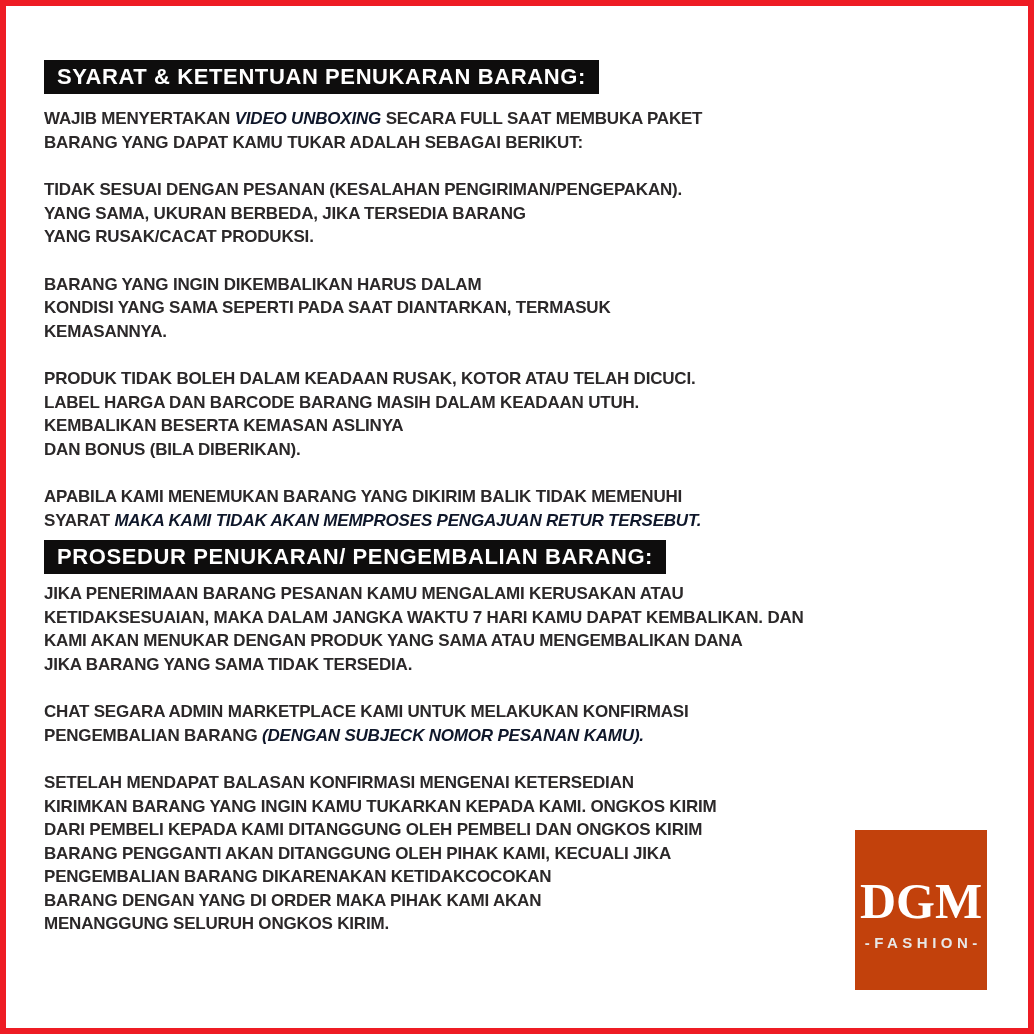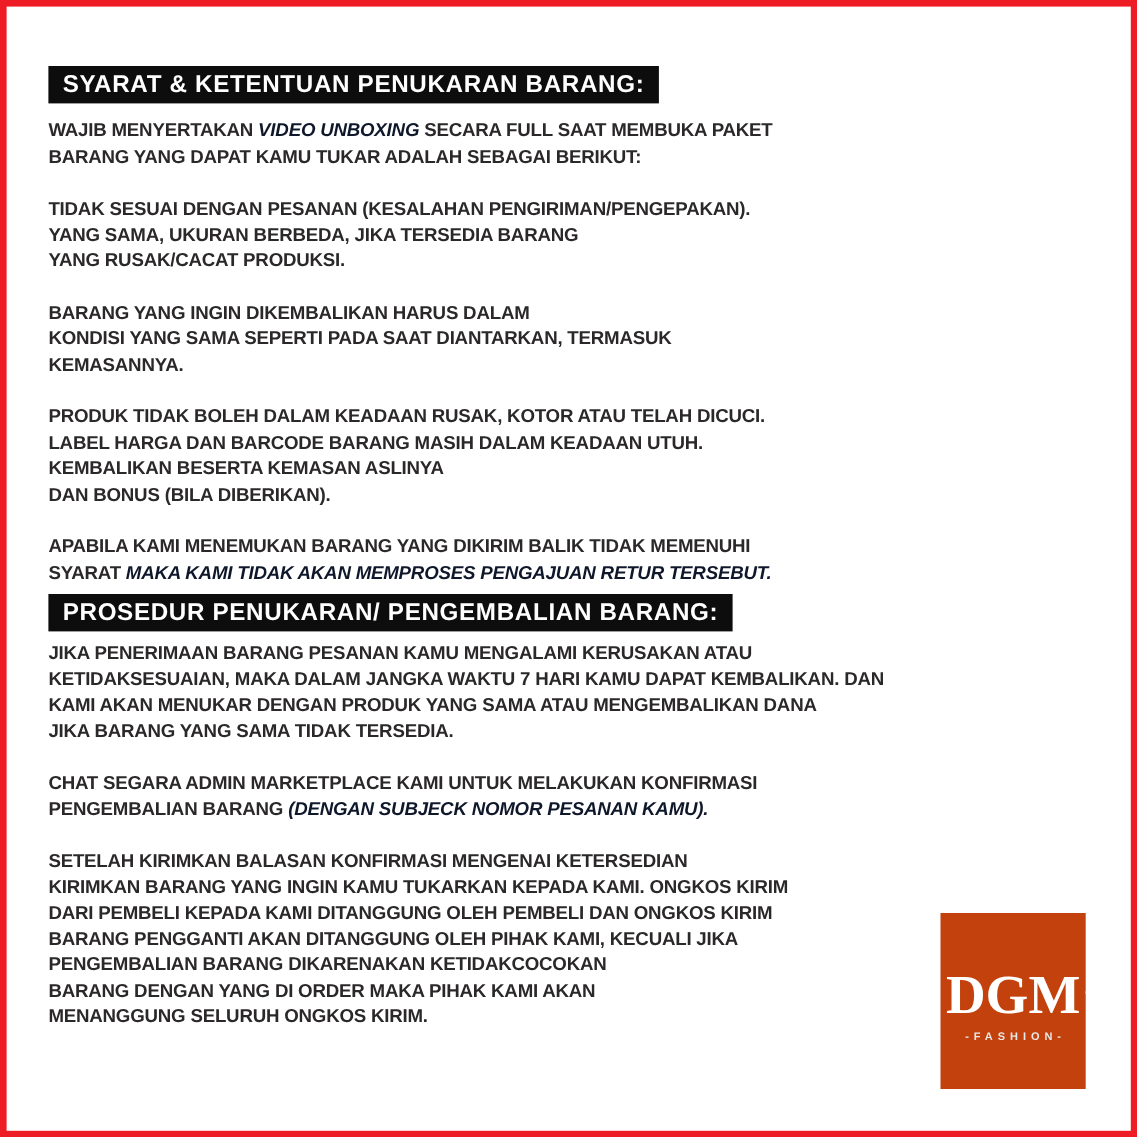--- a/index.html
+++ b/index.html
@@ -83,21 +83,21 @@
   .logo-reg {
     font-family: "Liberation Serif", serif;
     font-size: 13px;
     position: absolute;
     top: -2px;
     right: -14px;
   }
   .logo-tagline {
     font-family: "Liberation Sans", sans-serif;
     font-weight: bold;
-    font-size: 10px;
+    font-size: 15px;
     letter-spacing: 4.5px;
     margin-top: 8px;
     text-indent: 4.5px; 
     color: #e8e8e8;
   }
 </style>
 </head>
 <body>
 
 <div class="page">
@@ -146,21 +146,21 @@
       <div class="line">KAMI AKAN MENUKAR DENGAN PRODUK YANG SAMA ATAU MENGEMBALIKAN DANA</div>
       <div class="line">JIKA BARANG YANG SAMA TIDAK TERSEDIA.</div>
     </div>
 
     <div class="para">
       <div class="line">CHAT SEGARA ADMIN MARKETPLACE KAMI UNTUK MELAKUKAN KONFIRMASI</div>
       <div class="line"><span>PENGEMBALIAN BARANG </span><span class="red">(DENGAN SUBJECK NOMOR PESANAN KAMU).</span></div>
     </div>
 
     <div class="para">
-      <div class="line">SETELAH KIRIMKAN BALASAN KONFIRMASI MENGENAI KETERSEDIAN</div>
+      <div class="line">SETELAH MENDAPAT BALASAN KONFIRMASI MENGENAI KETERSEDIAN</div>
       <div class="line">KIRIMKAN BARANG YANG INGIN KAMU TUKARKAN KEPADA KAMI. ONGKOS KIRIM</div>
       <div class="line">DARI PEMBELI  KEPADA KAMI DITANGGUNG OLEH PEMBELI DAN ONGKOS KIRIM</div>
       <div class="line">BARANG PENGGANTI AKAN DITANGGUNG OLEH PIHAK KAMI, KECUALI JIKA</div>
       <div class="line">PENGEMBALIAN BARANG DIKARENAKAN KETIDAKCOCOKAN</div>
       <div class="line">BARANG DENGAN YANG DI ORDER MAKA PIHAK KAMI AKAN</div>
       <div class="line">MENANGGUNG SELURUH ONGKOS KIRIM.</div>
     </div>
 
   </div>
 

